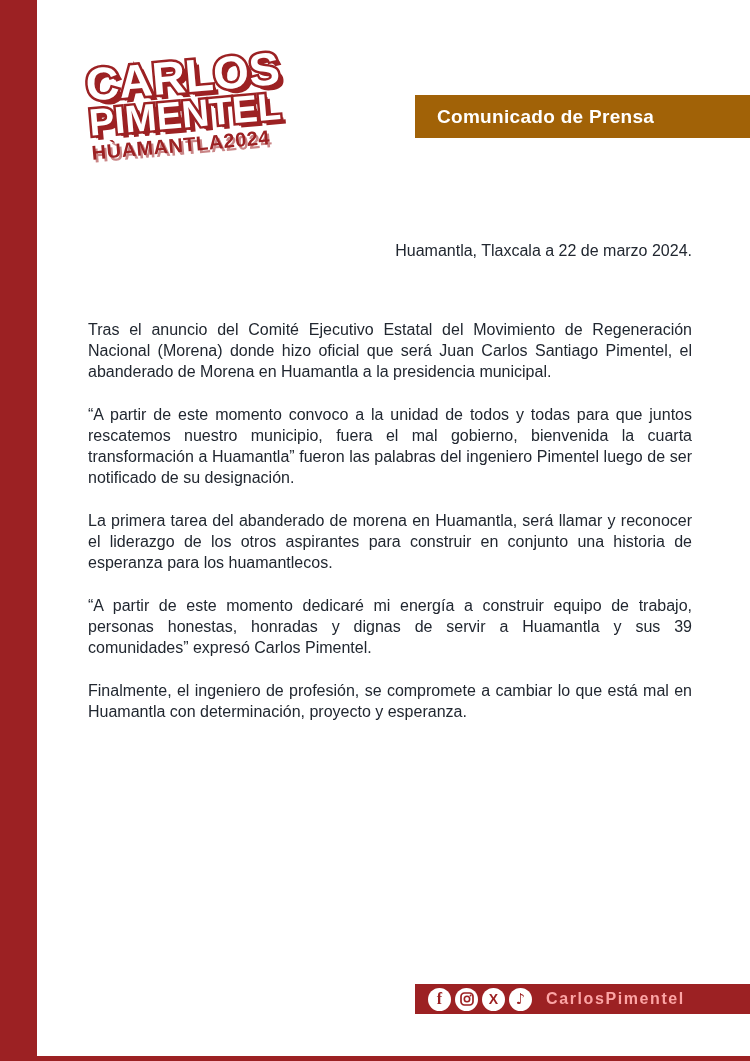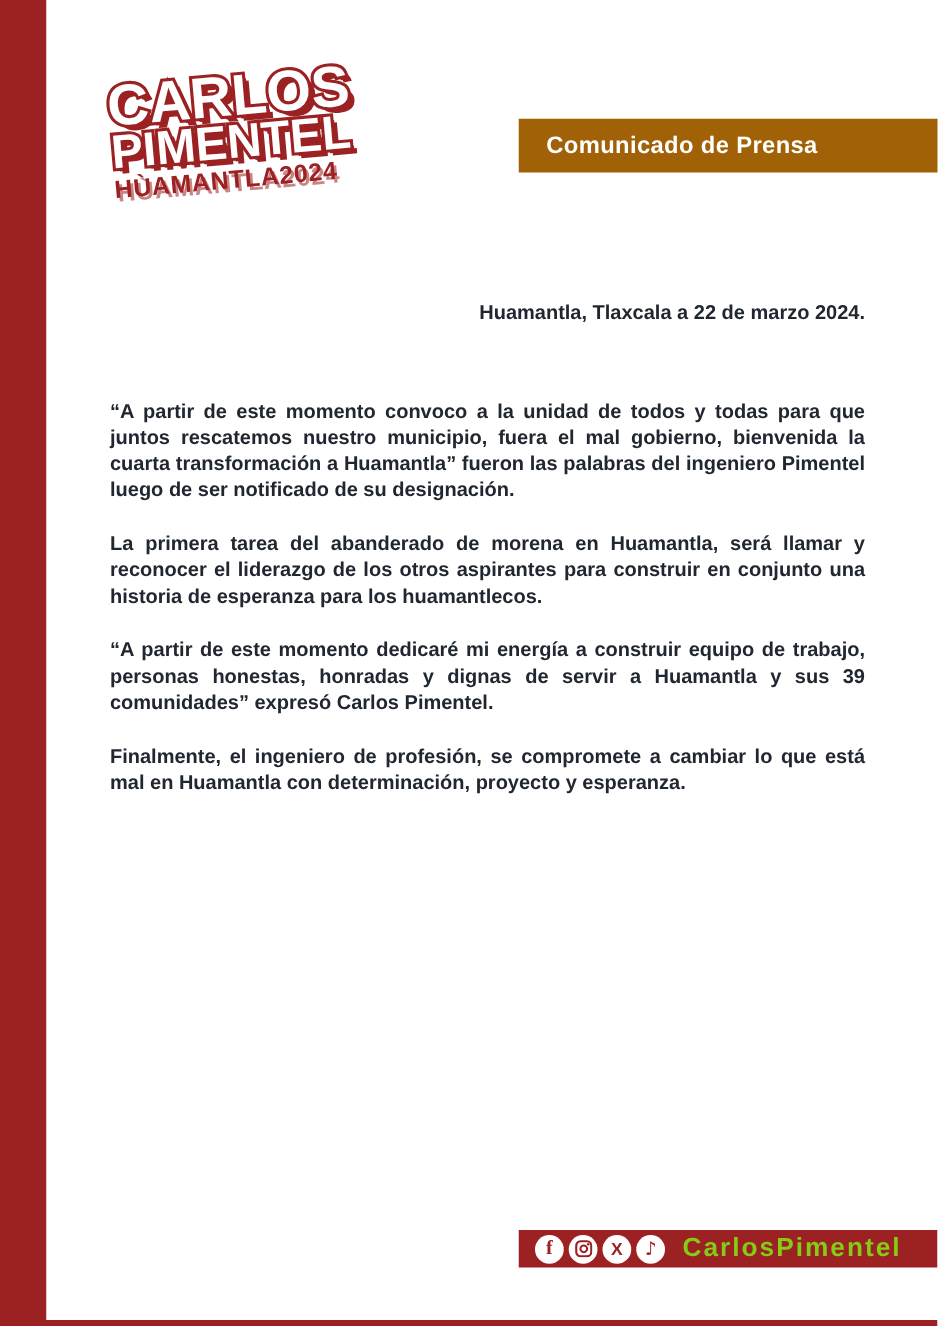--- a/index.html
+++ b/index.html
@@ -63,21 +63,21 @@
     font-size:19px;
     font-weight:bold;
     letter-spacing:0.3px;
   }
 
   
   .content {
     position:absolute; left:88px; top:240px;
     width:604px;
     color:#212730;
-    font-weight:bold;
+    font-weight:normal;
   }
   .dateline {
     text-align:right;
     font-size:16px;
     line-height:21px;
     margin-bottom:58px;
   }
   .headline {
     font-size:16.5px;
     line-height:21px;
@@ -106,22 +106,22 @@
     display:flex; align-items:center; justify-content:center;
     font-weight:bold;
     margin-right:4px;
     flex:0 0 auto;
   }
   .sicon svg { display:block; }
   .icon-glyph-f { font-size:16px; font-family:"Liberation Serif", serif; margin-top:-1px; }
   .icon-glyph-x { font-size:14px; }
   .icon-glyph-note { font-size:15px; font-family:"DejaVu Sans", sans-serif; }
   .handle {
-    color:#84cc16;
-    font-size:21px;
+    color:#fca5a5;
+    font-size:16px;
     font-weight:bold;
     letter-spacing:1.6px;
     margin-left:10px;
     white-space:nowrap;
   }
 </style>
 </head>
 <body>
 
 <div class="left-bar"></div>
@@ -132,20 +132,21 @@
   <div class="logo-big logo-line2">PIMENTEL</div>
   <div class="logo-line3">HÙAMANTLA2024</div>
 </div>
 
 <div class="banner">
   <span class="banner-text">Comunicado de Prensa</span>
 </div>
 
 <div class="content">
   <p class="dateline">Huamantla, Tlaxcala a 22 de marzo 2024.</p>
+  <p class="body-par">Tras el anuncio del Comité Ejecutivo Estatal del Movimiento de Regeneración Nacional (Morena) donde hizo oficial que será Juan Carlos Santiago Pimentel, el abanderado de Morena en Huamantla a la presidencia municipal.</p>
   <p class="body-par">“A partir de este momento convoco a la unidad de todos y todas para que juntos rescatemos nuestro municipio, fuera el mal gobierno, bienvenida la cuarta transformación a Huamantla” fueron las palabras del ingeniero Pimentel luego de ser notificado de su designación.</p>
   <p class="body-par">La primera tarea del abanderado de morena en Huamantla, será llamar y reconocer el liderazgo de los otros aspirantes para construir en conjunto una historia de esperanza para los huamantlecos.</p>
   <p class="body-par">“A partir de este momento dedicaré mi energía a construir equipo de trabajo, personas honestas, honradas y dignas de servir a Huamantla y sus 39 comunidades” expresó Carlos Pimentel.</p>
   <p class="body-par">Finalmente, el ingeniero de profesión, se compromete a cambiar lo que está mal en Huamantla con determinación, proyecto y esperanza.</p>
 </div>
 
 <div class="footer">
   <span class="sicon">
     <span class="icon-glyph-f">f</span>
   </span>

